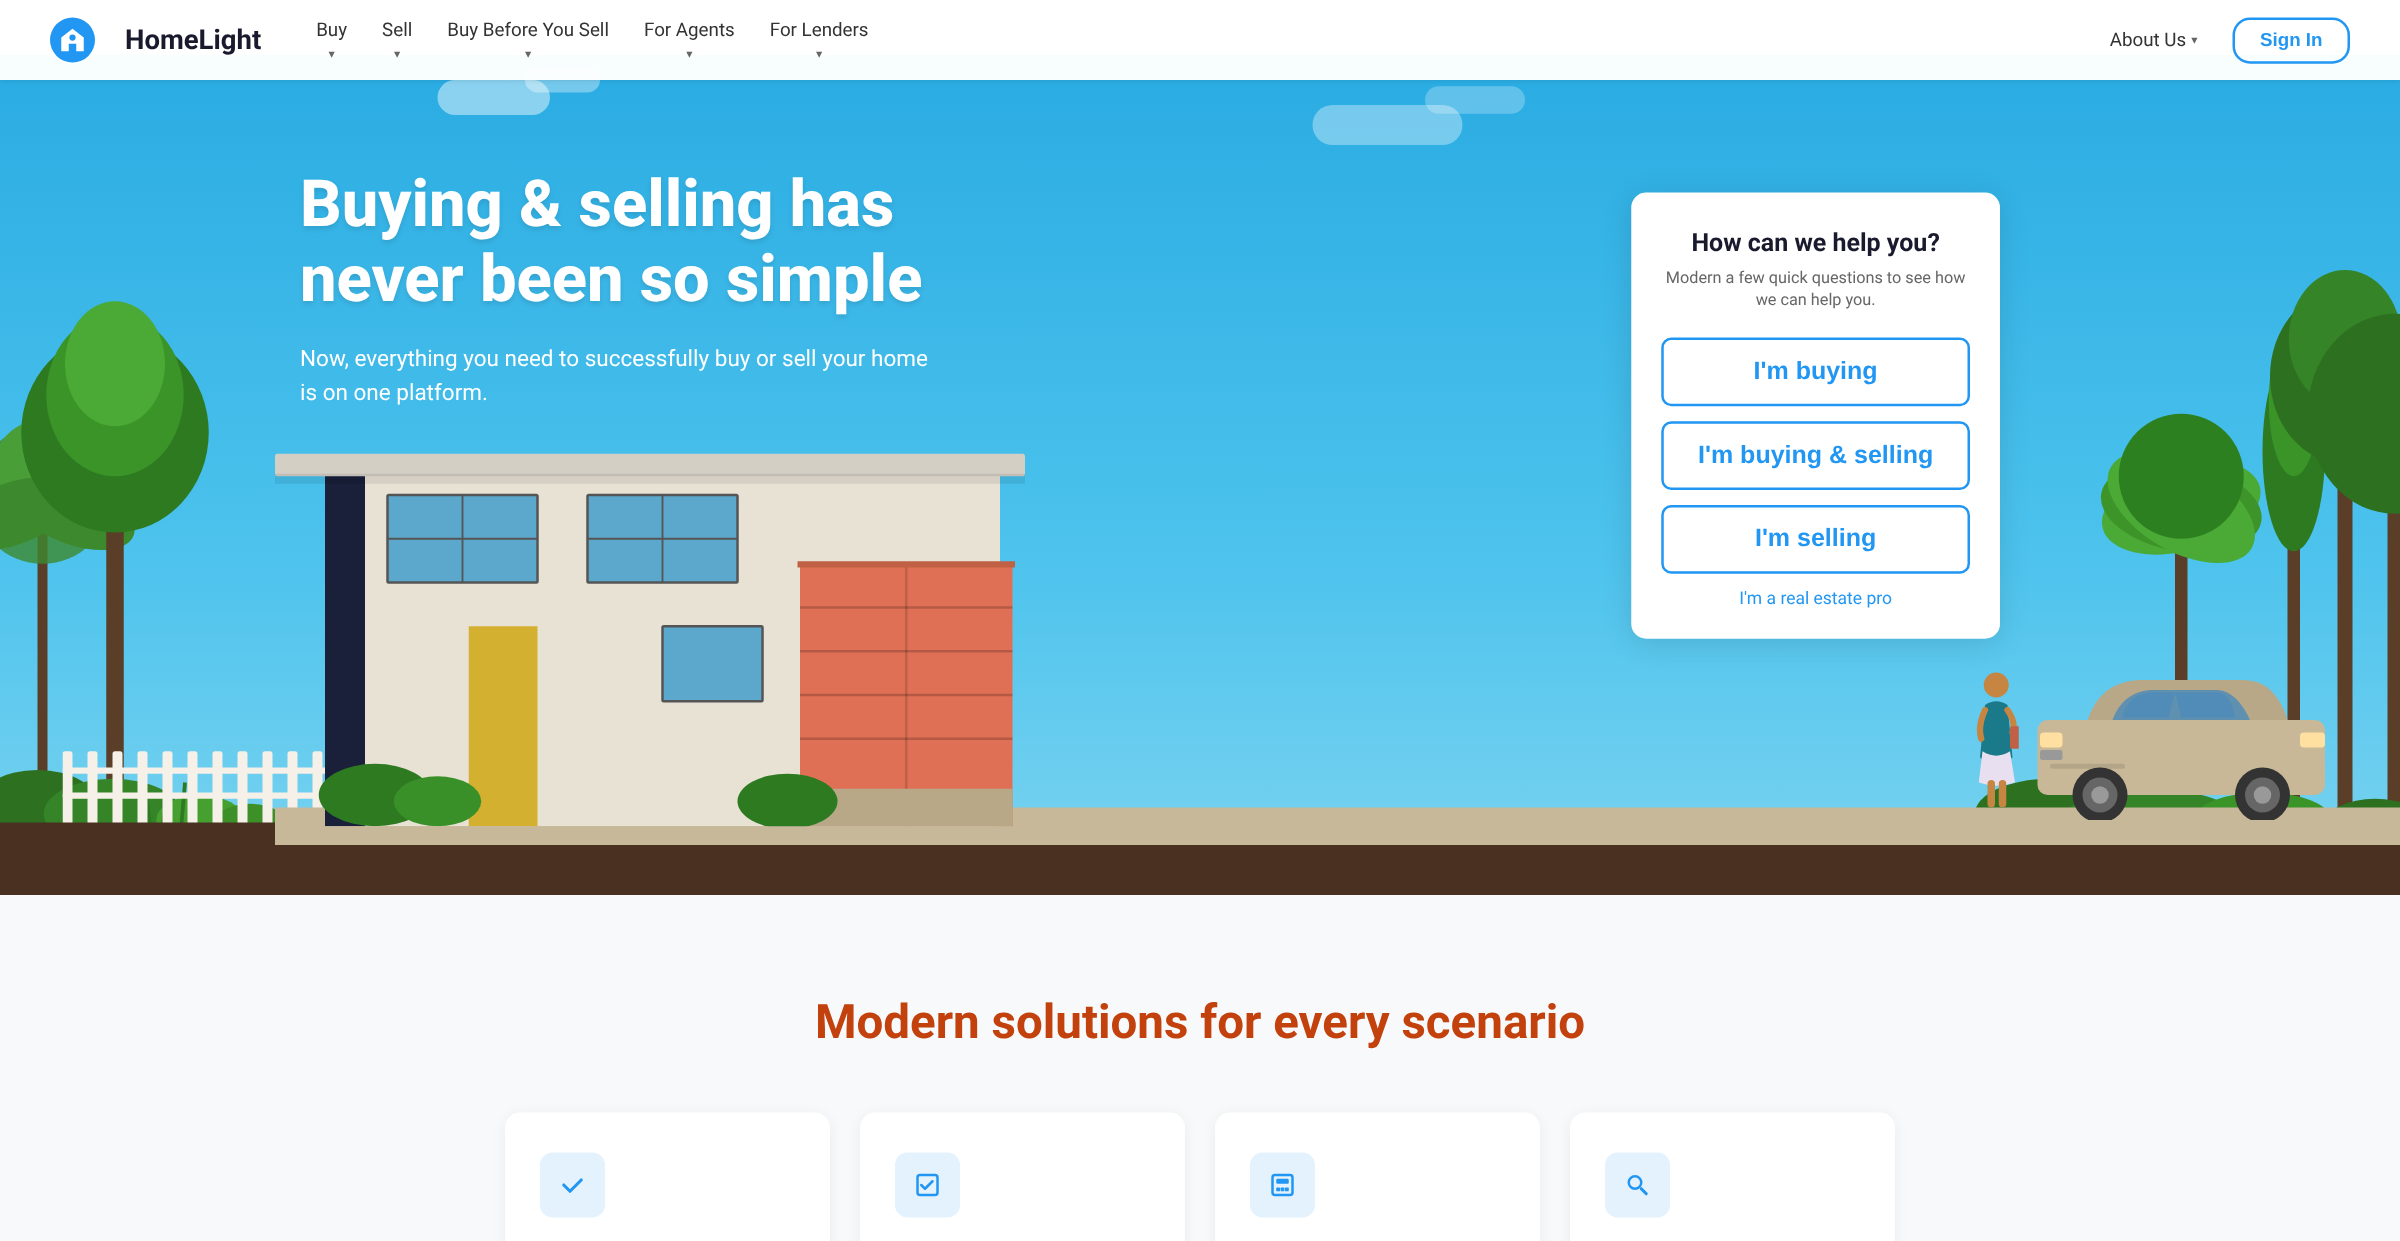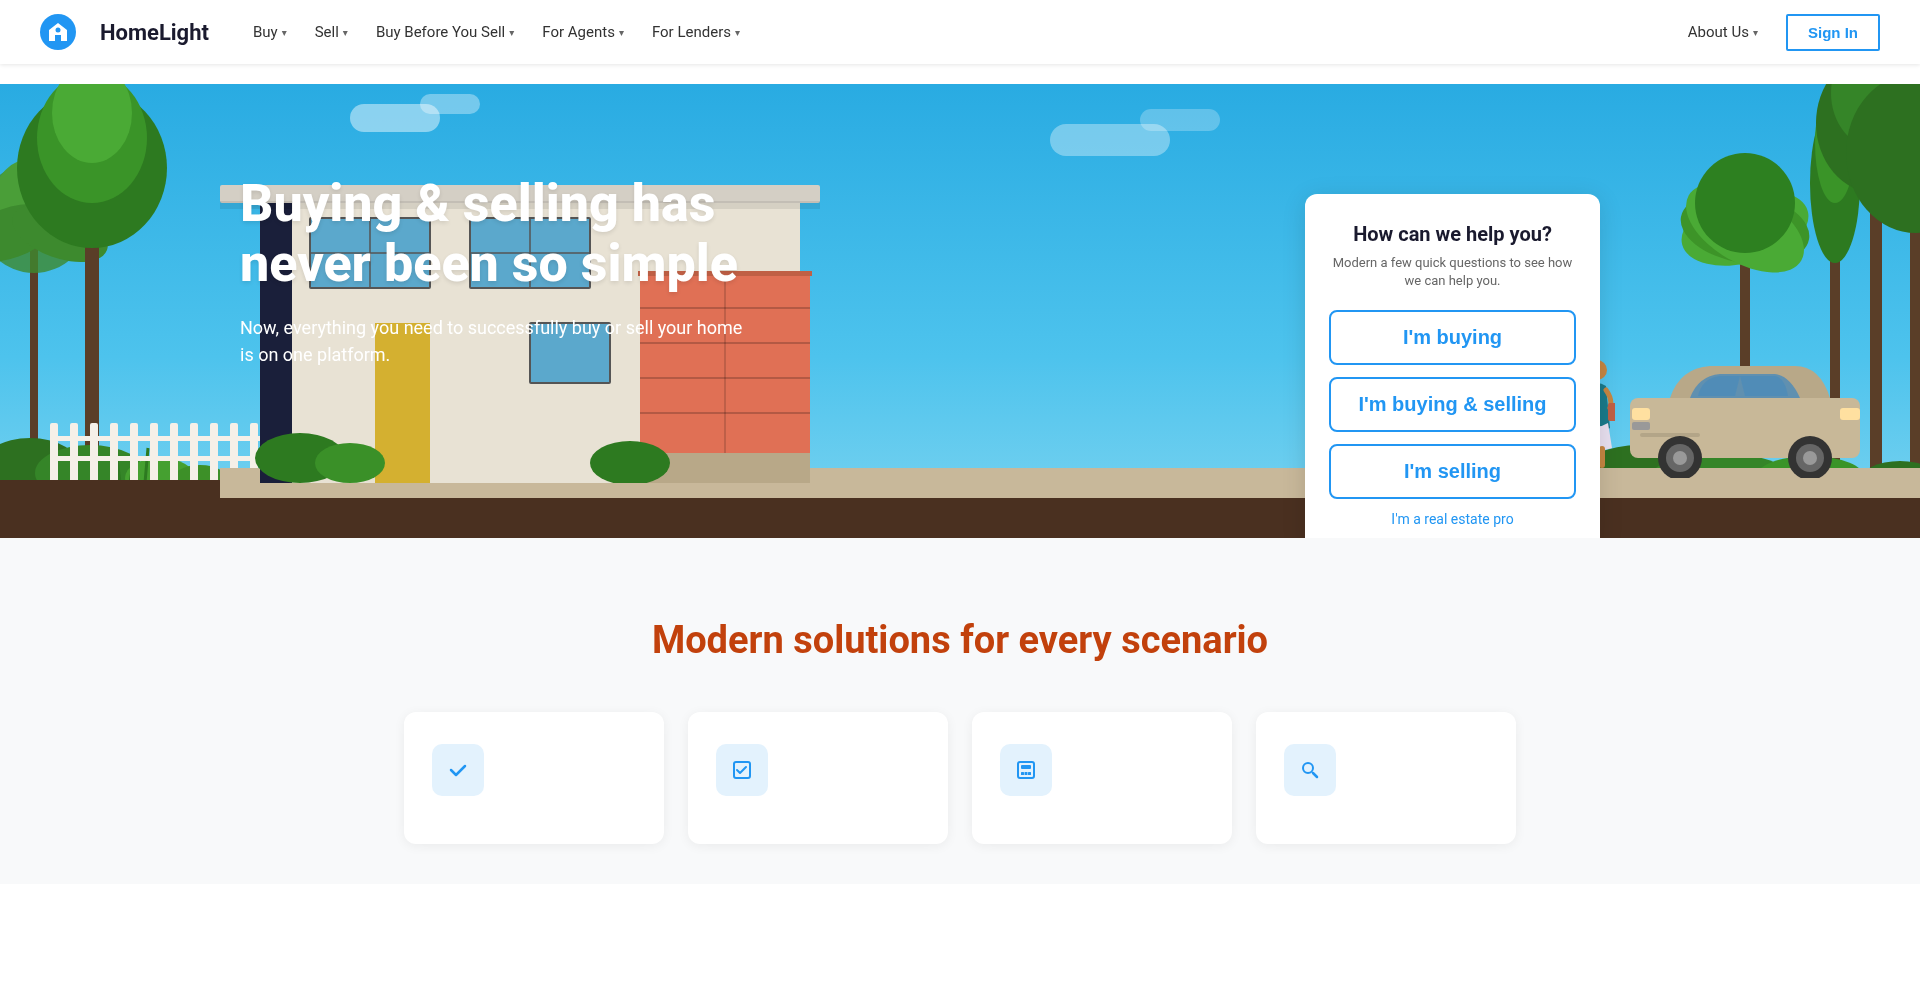--- a/index.html
+++ b/index.html
@@ -19,38 +19,39 @@
       width: 36px; height: 36px; background: #2196F3; border-radius: 50%;
       display: flex; align-items: center; justify-content: center;
     }
     .logo-text { font-size: 22px; font-weight: 700; color: #1a1a2e; }
     .nav-links { display: flex; align-items: center; gap: 4px; }
     .nav-item {
       display: flex; align-items: center; gap: 4px;
       padding: 8px 12px; border-radius: 4px;
       font-size: 15px; color: #333; cursor: pointer;
       white-space: nowrap;
+      flex-direction: column;
     }
     .chevron { font-size: 10px; color: #666; }
     .navbar-right { display: flex; align-items: center; gap: 16px; }
     .about-us {
       display: flex; align-items: center; gap: 4px;
       font-size: 15px; color: #333; cursor: pointer; padding: 8px 12px;
     }
     .sign-in-btn {
-      padding: 8px 20px; border: 2px solid #2196F3; border-radius: 2px;
+      padding: 8px 20px; border: 2px solid #2196F3; border-radius: 14px;
       background: transparent; color: #2196F3; font-size: 15px; font-weight: 600;
       cursor: pointer;
     }
 
     
     .hero {
-      position: relative; width: 100%; height: 454px;
+      position: relative; width: 100%; height: 672px;
       background: #29ABE2;
-      overflow: hidden; margin-top: 84px;
+      overflow: hidden; margin-top: 44px;
     }
 
     
     .hero-sky {
       position: absolute; inset: 0;
       background: linear-gradient(180deg, #29ABE2 0%, #4DC3ED 60%, #7DD4F0 100%);
     }
 
     
     .hero-content {

